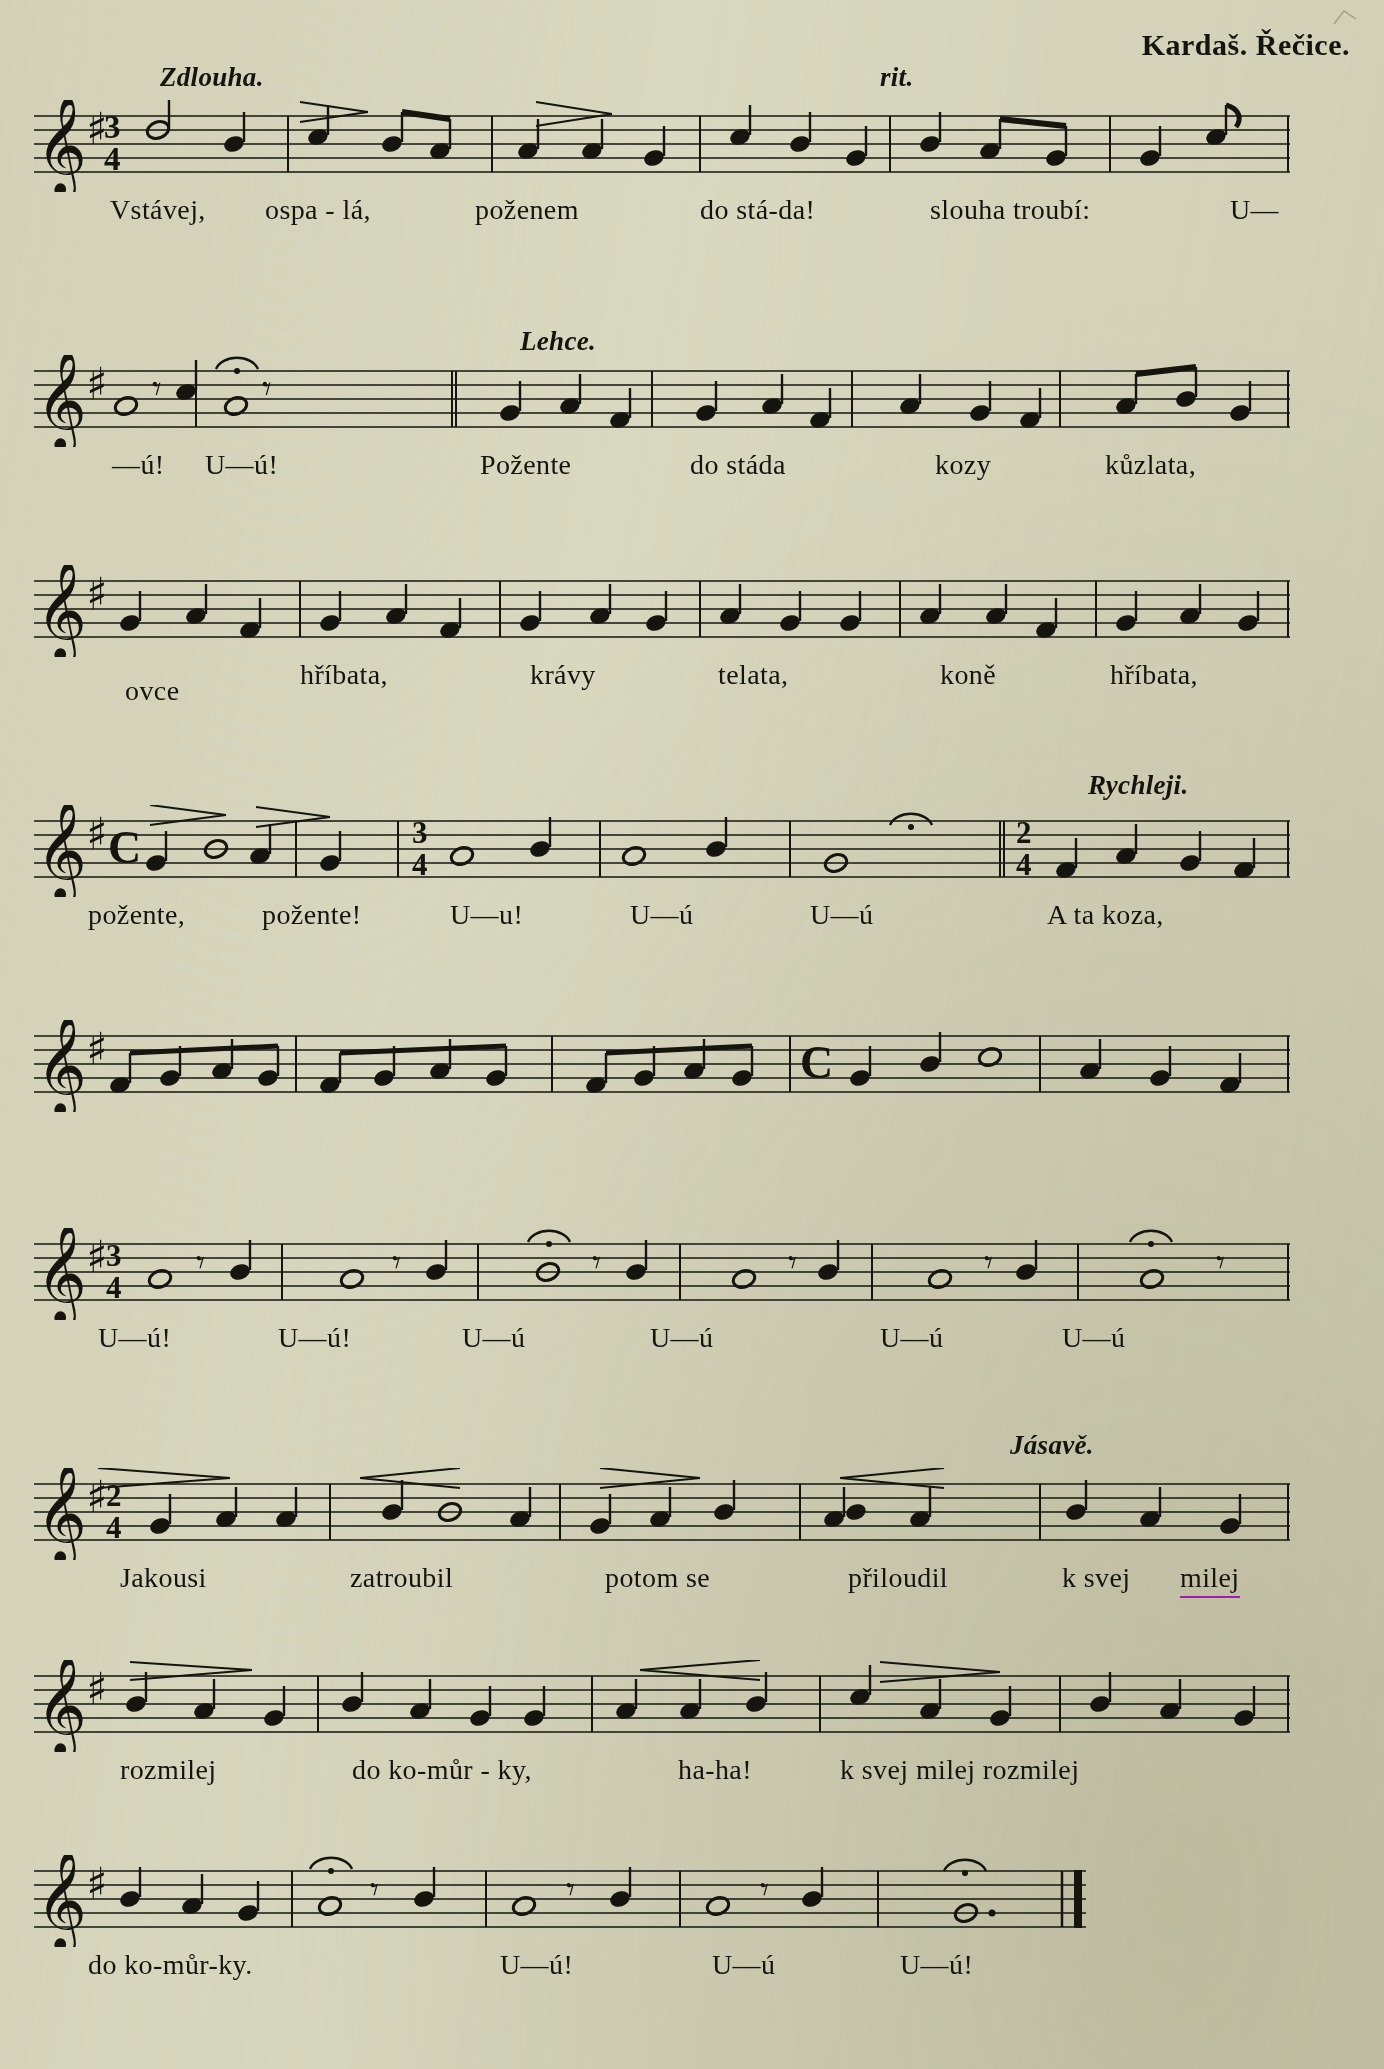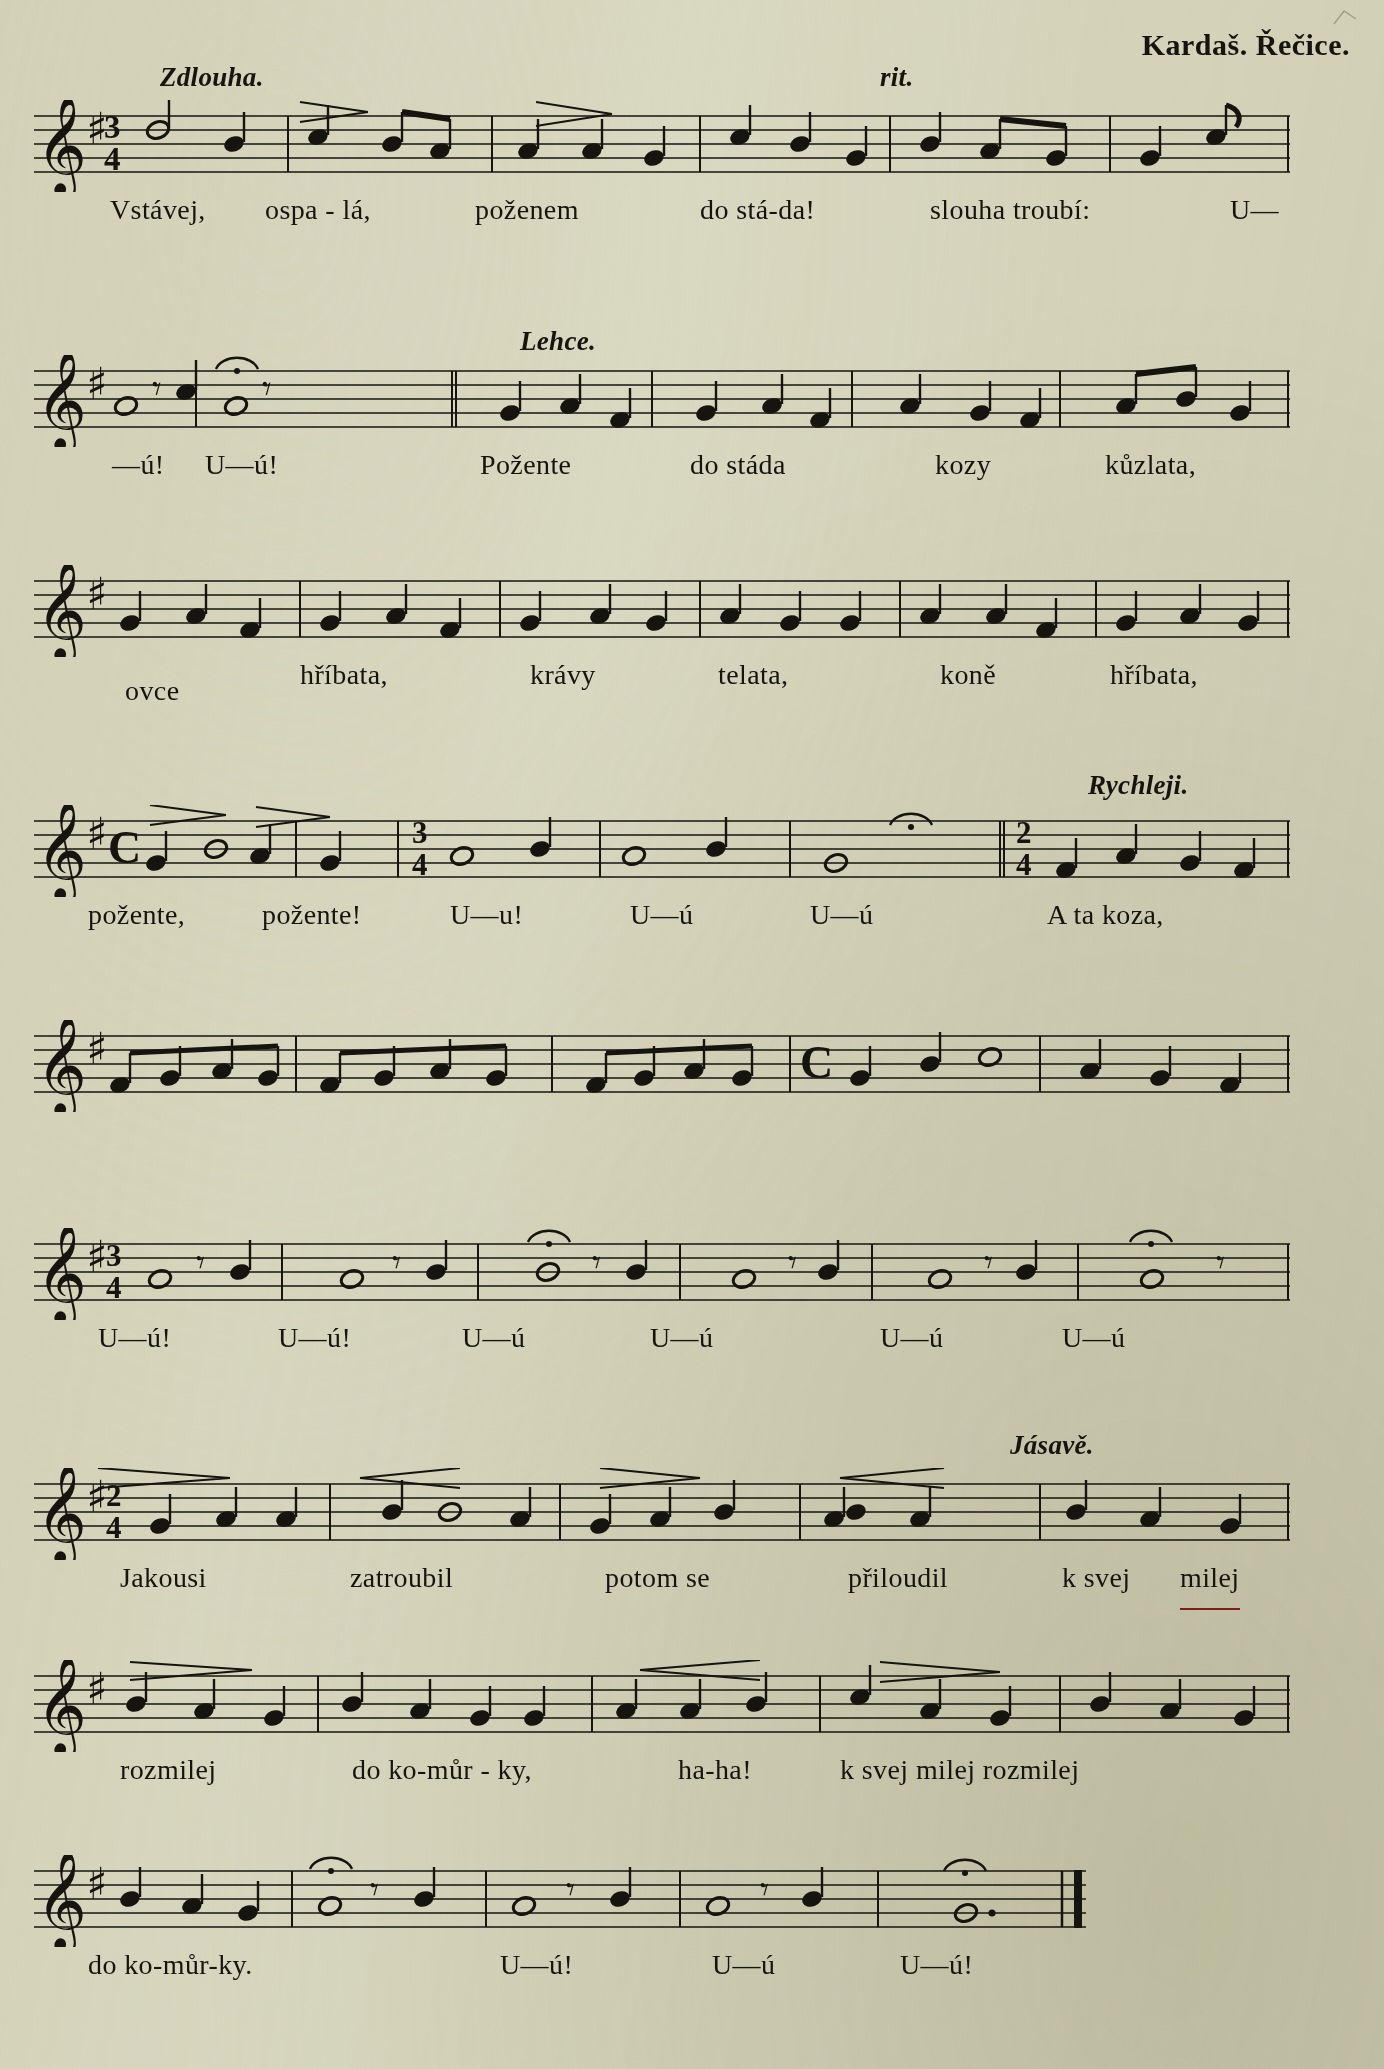--- a/index.html
+++ b/index.html
@@ -75,22 +75,22 @@
     margin-top: 2px;
   }
   .lyric {
     position: absolute;
     font-size: 28px;
     letter-spacing: .4px;
     white-space: nowrap;
     top: 0;
   }
   .underline-word {
-    border-bottom: 2px solid #7f1d1d;
-    padding-bottom: 14px;
+    border-bottom: 2px solid #a21caf;
+    padding-bottom: 2px;
   }
 </style>
 </head>
 <body>
 
 <div class="page">
 
   <div class="paper-grain"></div>
 
   <svg class="corner-mark" viewBox="0 0 26 20">

